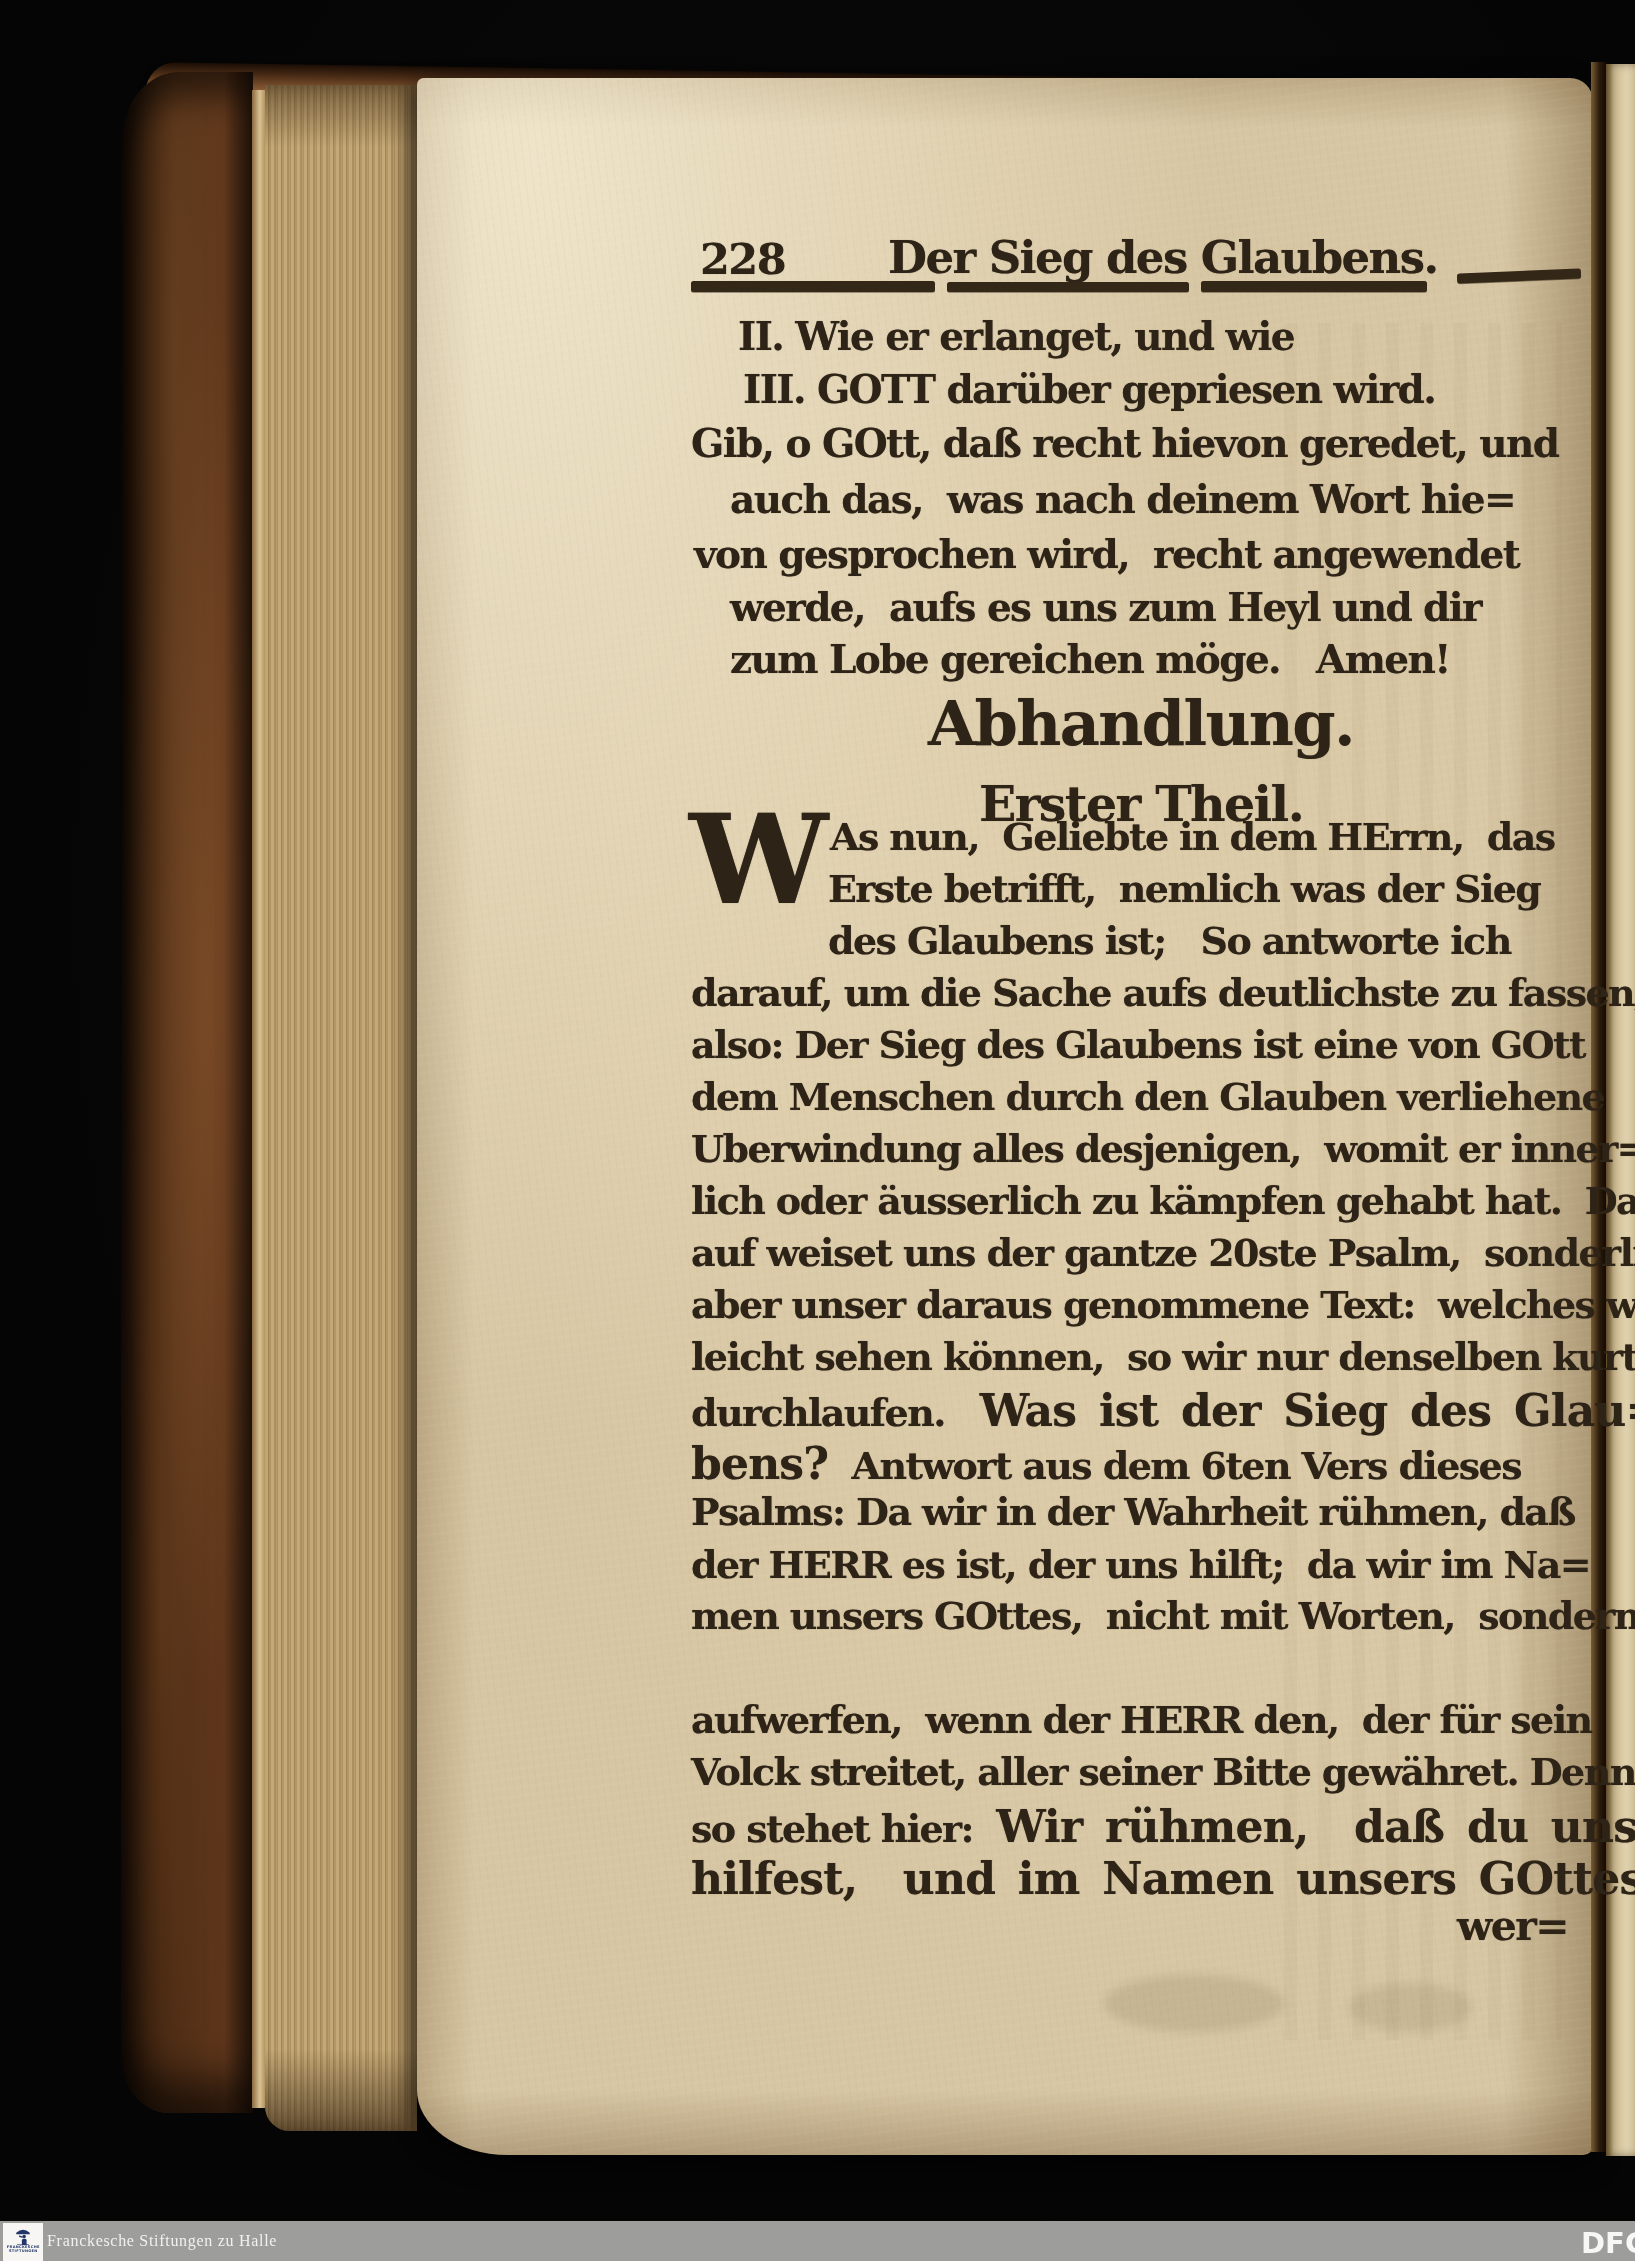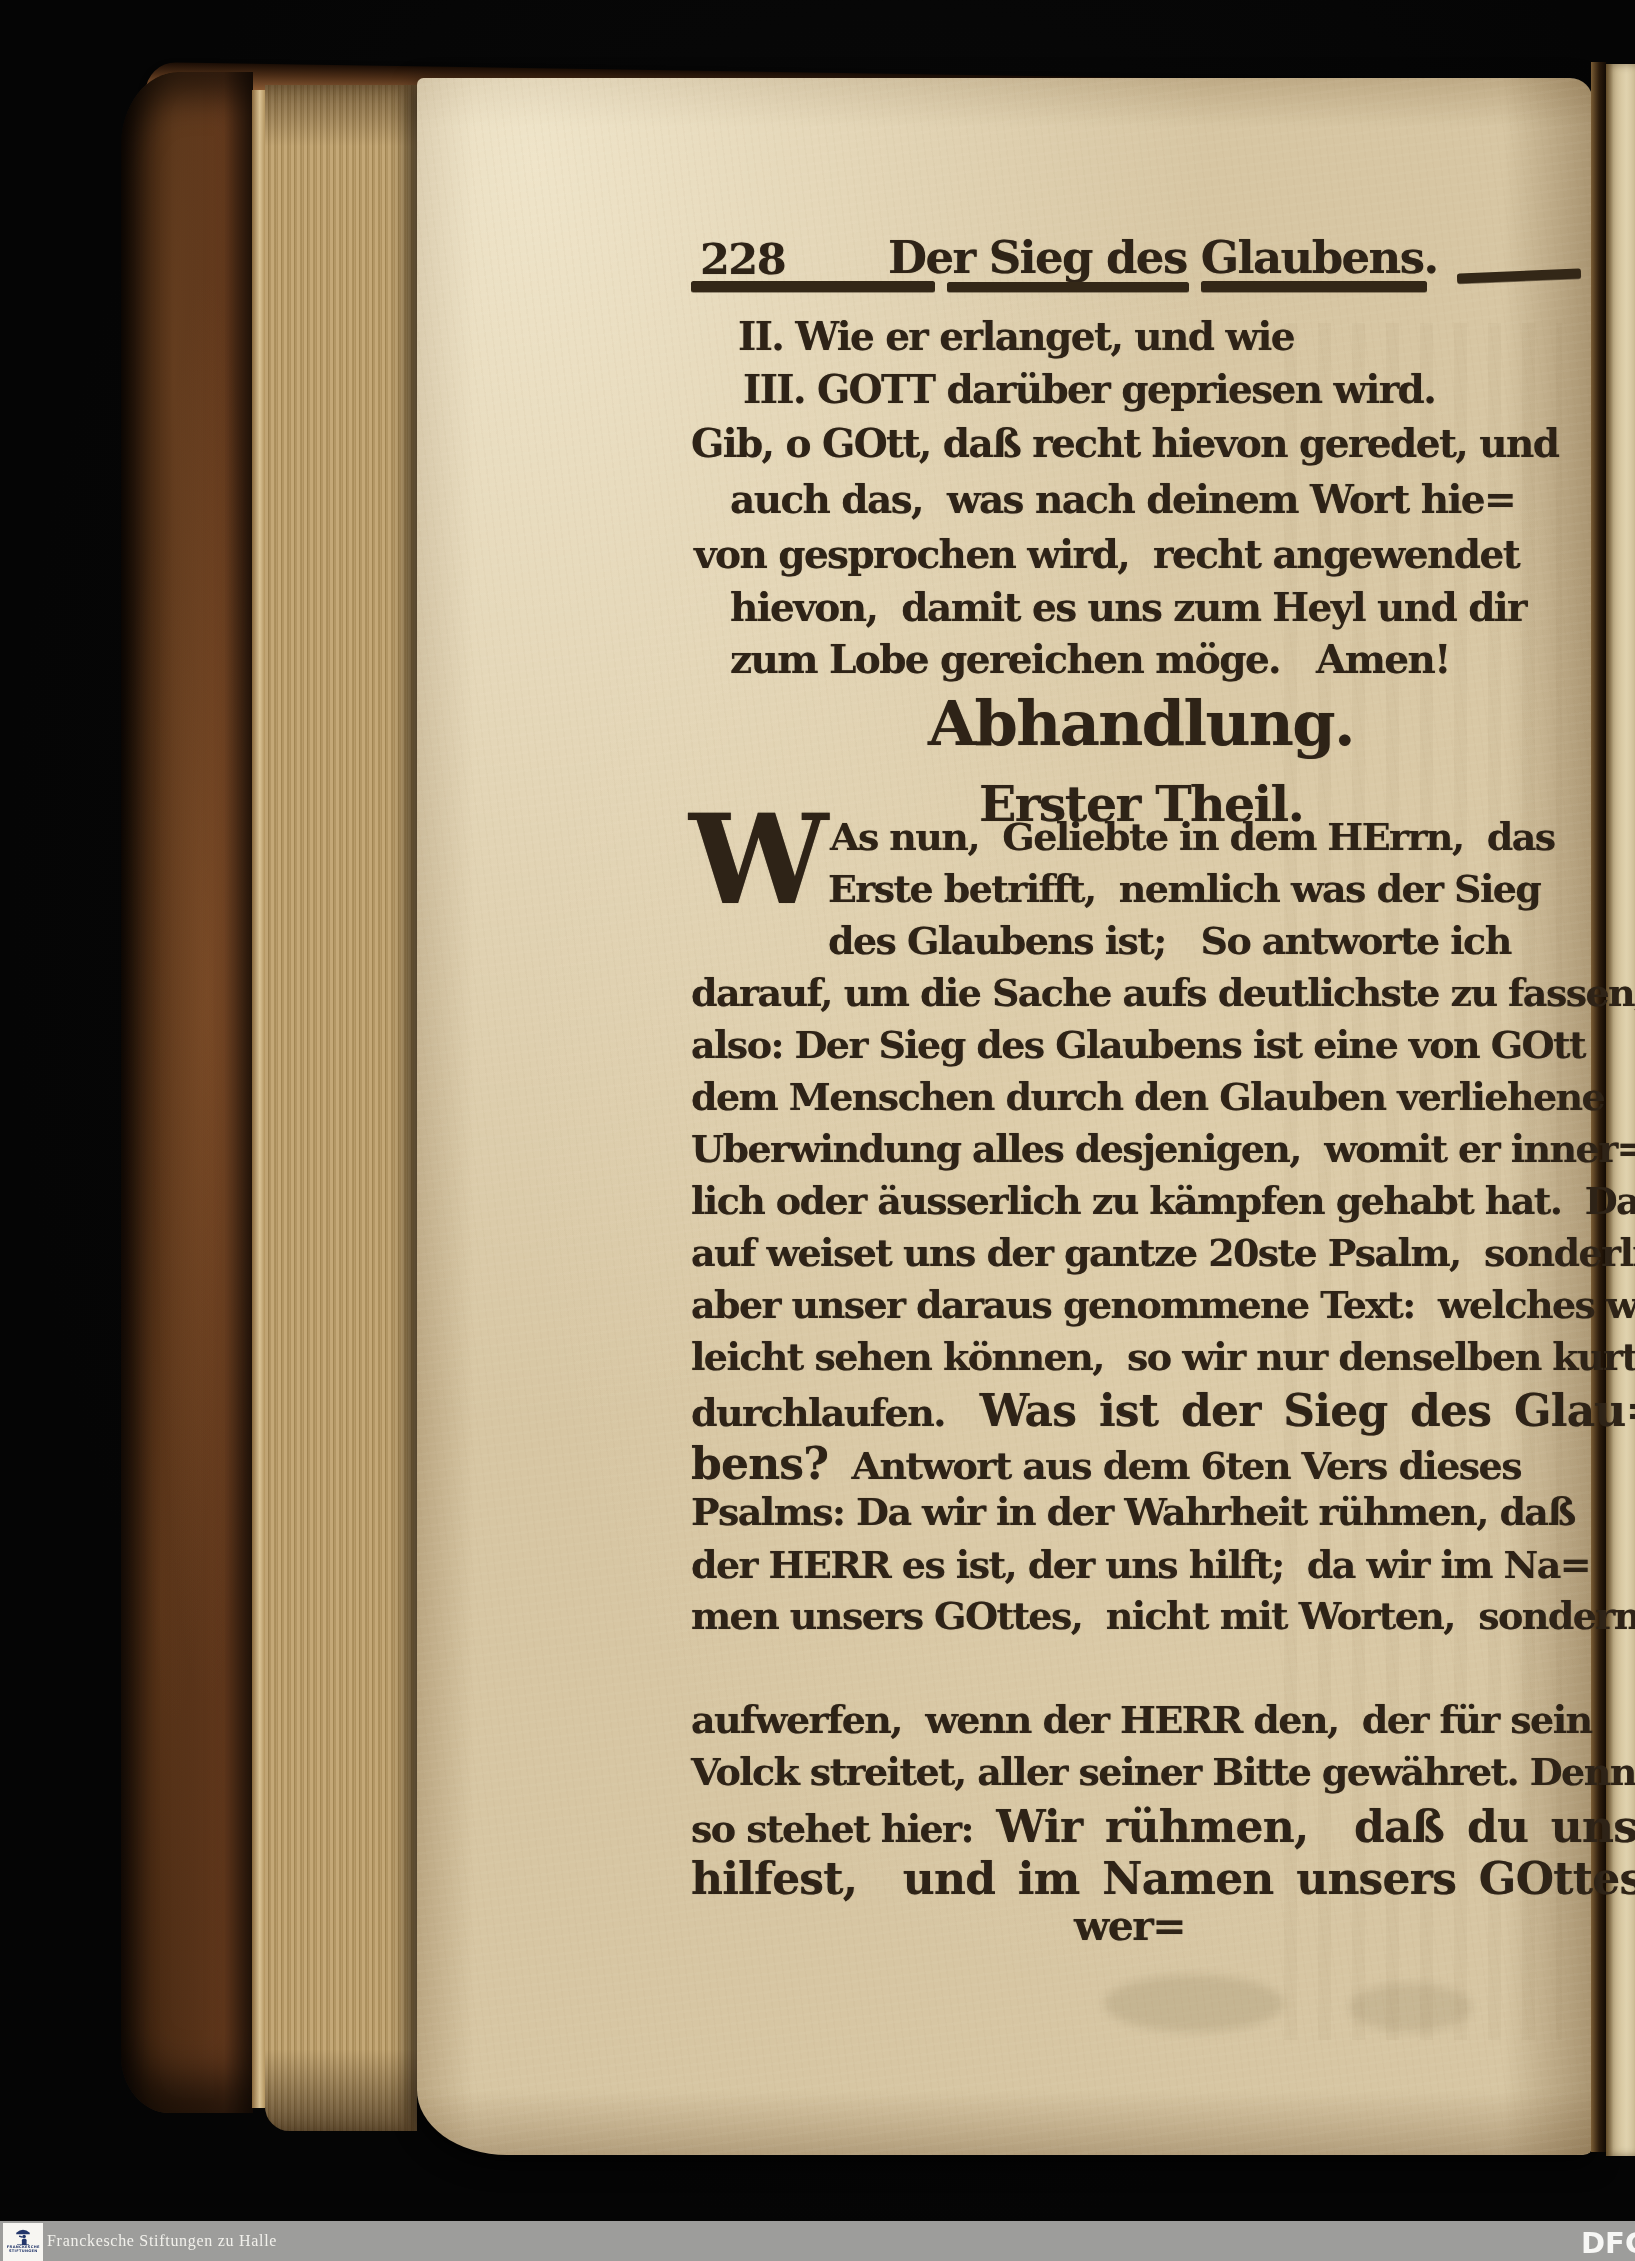--- a/index.html
+++ b/index.html
@@ -60,21 +60,21 @@
   .hdr{font-size:43px;}
   .title{font-size:45px;}
   .ruleseg{position:absolute;background:#332717;border-radius:2.5px;
     box-shadow:0 0.8px 0 rgba(30,20,10,.5);}
   .tl{font-size:39px;}
   .bl{font-size:38px;}
   .em{font-size:44px;word-spacing:8.2px;letter-spacing:-0.8px;}
   .h1{position:absolute;left:691px;width:900px;text-align:center;font-size:62px;}
   .h2{position:absolute;left:691px;width:900px;text-align:center;font-size:49px;}
   .dropcap{position:absolute;left:689px;top:801px;font-size:124px;line-height:.95;letter-spacing:0;}
-  .catch{position:absolute;left:691px;top:1902px;width:877px;text-align:center;font-size:41px;}
+  .catch{position:absolute;left:691px;top:1902px;width:877px;text-align:right;font-size:41px;}
   
   .footer-bar{position:absolute;left:0;top:2221px;width:1636px;height:40px;background:#9d9d9b;}
   .logo-box{position:absolute;left:3.3px;top:2223px;width:40px;height:38px;background:#f7f6f2;
     display:flex;flex-direction:column;align-items:center;justify-content:flex-start;}
   .logo-glyph{margin-top:2.5px;}
   .logo-lines{color:#23366b;font-family:"DejaVu Sans","Liberation Sans",sans-serif;
     font-size:3.6px;line-height:4.1px;letter-spacing:0.3px;text-align:center;font-weight:bold;}
   .inst{position:absolute;left:47px;top:2232px;color:#f2f1ec;font-size:16px;
     font-family:"Liberation Serif","DejaVu Serif",serif;letter-spacing:0.7px;}
   .dfg{position:absolute;left:1581px;top:2226px;color:#f7f7f5;font-size:29px;
@@ -107,21 +107,21 @@
   <div class="ruleseg" style="left:947px;top:282px;width:242px;height:9.8px;"></div>
   <div class="ruleseg" style="left:1201px;top:281px;width:226px;height:10.6px;"></div>
   <div class="ruleseg" style="left:1457px;top:271px;width:124px;height:9.8px;transform:rotate(-2.4deg);"></div>
 
   <div class="ink tl" style="left:738px;top:313px;">II. Wie er erlanget, und wie</div>
   <div class="ink tl" style="left:743px;top:366px;">III. GOTT darüber gepriesen wird.</div>
 
   <div class="ink tl" style="left:691px;top:420px;">Gib, o GOtt, daß recht hievon geredet, und</div>
   <div class="ink tl" style="left:730px;top:476px;">auch das,  was nach deinem Wort hie=</div>
   <div class="ink tl" style="left:694px;top:531px;">von gesprochen wird,  recht angewendet</div>
-  <div class="ink tl" style="left:730px;top:584px;">hievon,  damit es uns zum Heyl und dir</div>
+  <div class="ink tl" style="left:730px;top:584px;">werde,  aufs es uns zum Heyl und dir</div>
   <div class="ink tl" style="left:730px;top:636px;">zum Lobe gereichen möge.   Amen!</div>
 
   <div class="ink h1" style="top:687px;">Abhandlung.</div>
   <div class="ink h2" style="top:775px;">Erster Theil.</div>
 
   <div class="ink dropcap">W</div>
 
   <div class="ink bl" style="left:830px;top:814px;"><span>As nun,  Geliebte in dem HErrn,  das</span></div>
   <div class="ink bl" style="left:828px;top:866px;"><span>Erste betrifft,  nemlich was der Sieg</span></div>
   <div class="ink bl" style="left:828px;top:918px;"><span>des Glaubens ist;   So antworte ich</span></div>

